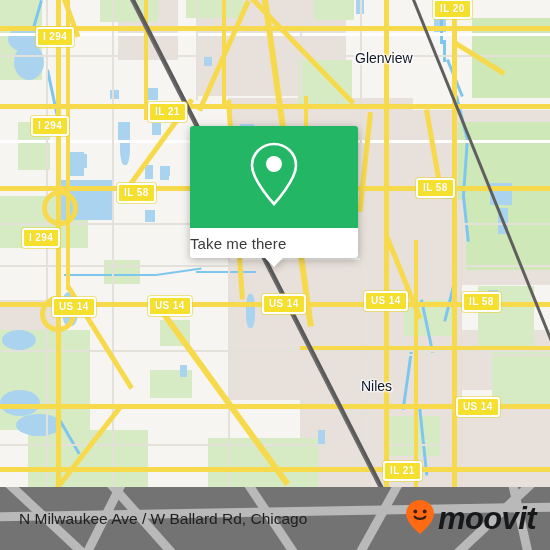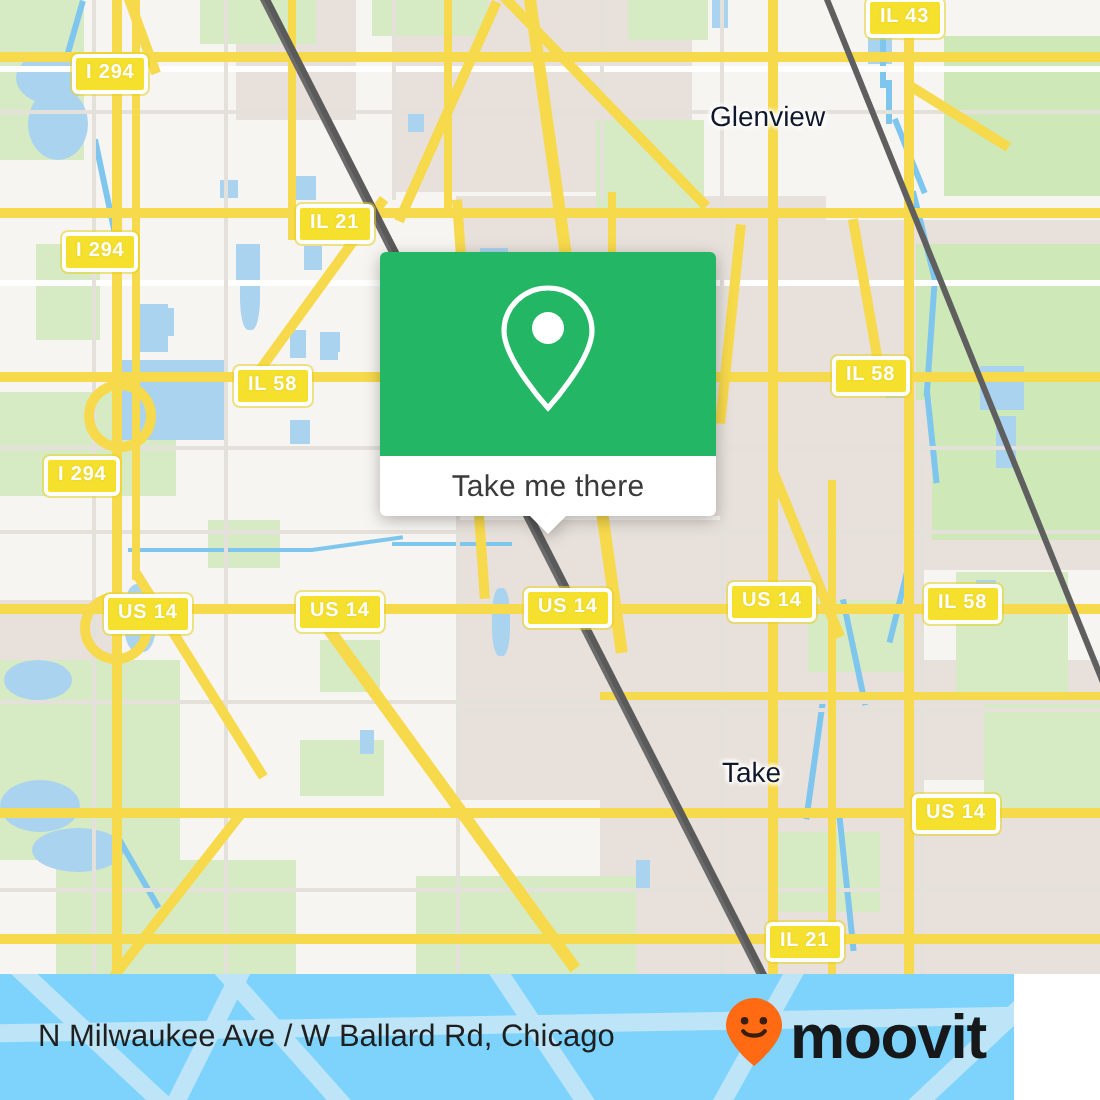--- a/index.html
+++ b/index.html
@@ -79,21 +79,21 @@
     position:absolute;left:190px;top:126px;width:168px;
     filter:drop-shadow(0 2px 4px rgba(0,0,0,.28));
   }
   #popup-head{
     height:102px;background:#22b665;
     border-radius:3px 3px 0 0;
     display:flex;align-items:center;justify-content:center;
   }
   #popup-foot{
     height:30px;background:#ffffff;border-radius:0 0 3px 3px;
-    display:flex;align-items:center;justify-content:center;
+    display:flex;align-items:center;
     color:#3a3a3a;font-size:15px;letter-spacing:.1px;
   }
   #popup-tail{
     position:absolute;left:50%;margin-left:-9px;top:132px;
     width:0;height:0;
     border-left:9px solid transparent;
     border-right:9px solid transparent;
     border-top:9px solid #ffffff;
   }
 
@@ -102,38 +102,39 @@
     position:absolute;left:0;top:466px;
     background:rgba(255,255,255,.80);
     padding:3px 9px 4px 12px;
     font-size:12.5px;color:#3c3c3c;
     border-radius:0 3px 0 0;
     white-space:nowrap;
   }
 
   
   #footer{
-    position:absolute;left:0;top:487px;width:507px;height:63px;
-    background:#7dd3fc;overflow:hidden;
+    position:absolute;left:0;top:487px;width:550px;height:63px;
+    background:#737373;overflow:hidden;
   }
   #footer-watermark{
     position:absolute;left:0;top:-40px;width:550px;height:150px;opacity:.55;
   }
   #caption{
     position:absolute;left:19px;top:0;height:63px;
     display:flex;align-items:center;
     font-size:15.5px;color:#1f1f1f;white-space:nowrap;
   }
   #brand{
     position:absolute;right:14px;top:0;height:63px;
     display:flex;align-items:center;gap:3px;
   }
   #brand-name{
     font-size:31px;font-weight:bold;color:#17181a;letter-spacing:-.6px;
     line-height:31px;
+    font-style:italic;
   }
 </style>
 </head>
 <body>
 
 <div id="app">
 
   <div id="map">
 
     <div class="layer">
@@ -278,25 +279,25 @@
     </div>
 
     <div class="layer">
       <div class="rail diag" style="left:130px;top:0px;width:3px;height:640px;transform:rotate(-27deg);background:#6b6b6b;"></div>
       <div class="railticks diag" style="left:132px;top:0px;width:3px;height:640px;transform:rotate(-27deg);"></div>
       <div class="rail diag" style="left:412px;top:0px;width:3px;height:600px;transform:rotate(-22deg);background:#5f5f5f;"></div>
     </div>
 
     <div class="layer">
       <div class="place" style="left:355px;top:50px;">Glenview</div>
-      <div class="place" style="left:361px;top:378px;">Take</div>
+      <div class="place" style="left:361px;top:378px;">Niles</div>
     </div>
 
     <div class="layer" id="shield-layer">
-      <div class="shield" style="left:433px;top:-1px;">IL 43</div>
+      <div class="shield" style="left:433px;top:-1px;">IL 20</div>
       <div class="shield" style="left:36px;top:27px;">I 294</div>
       <div class="shield" style="left:148px;top:102px;">IL 21</div>
       <div class="shield" style="left:31px;top:116px;">I 294</div>
       <div class="shield" style="left:117px;top:183px;">IL 58</div>
       <div class="shield" style="left:416px;top:178px;">IL 58</div>
       <div class="shield" style="left:22px;top:228px;">I 294</div>
       <div class="shield" style="left:52px;top:297px;">US 14</div>
       <div class="shield" style="left:148px;top:296px;">US 14</div>
       <div class="shield" style="left:262px;top:294px;">US 14</div>
       <div class="shield" style="left:364px;top:291px;">US 14</div>

